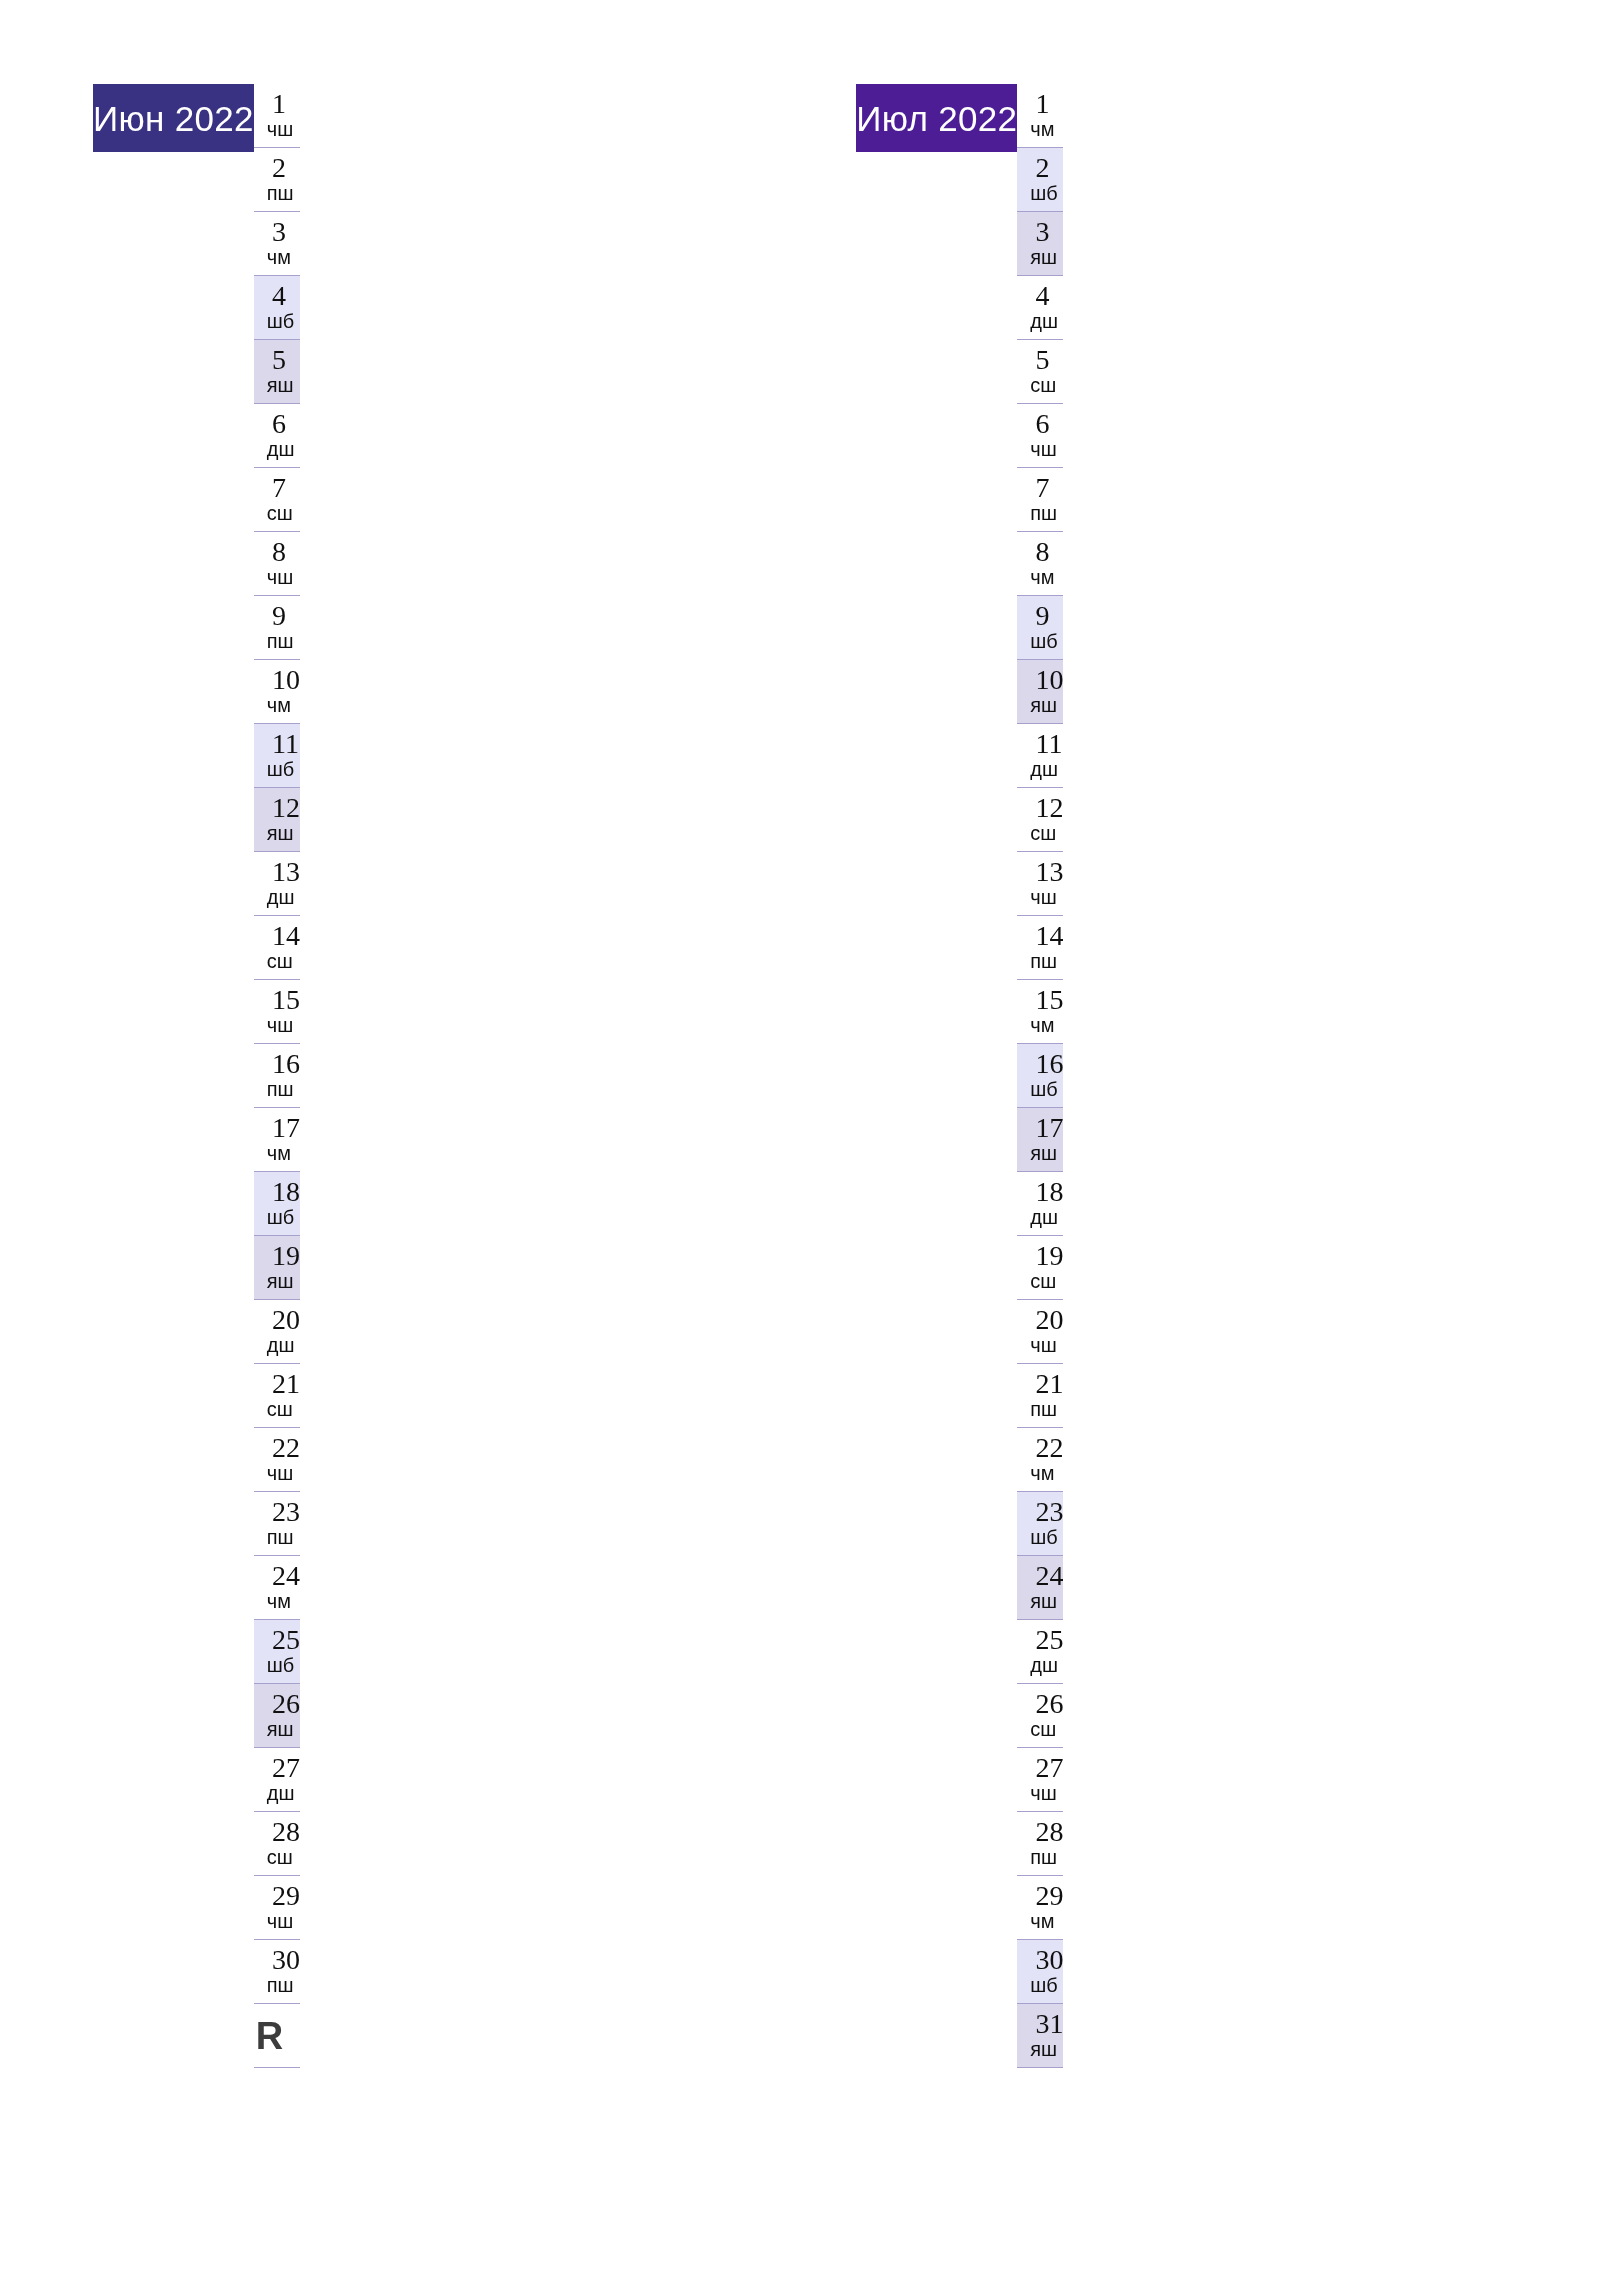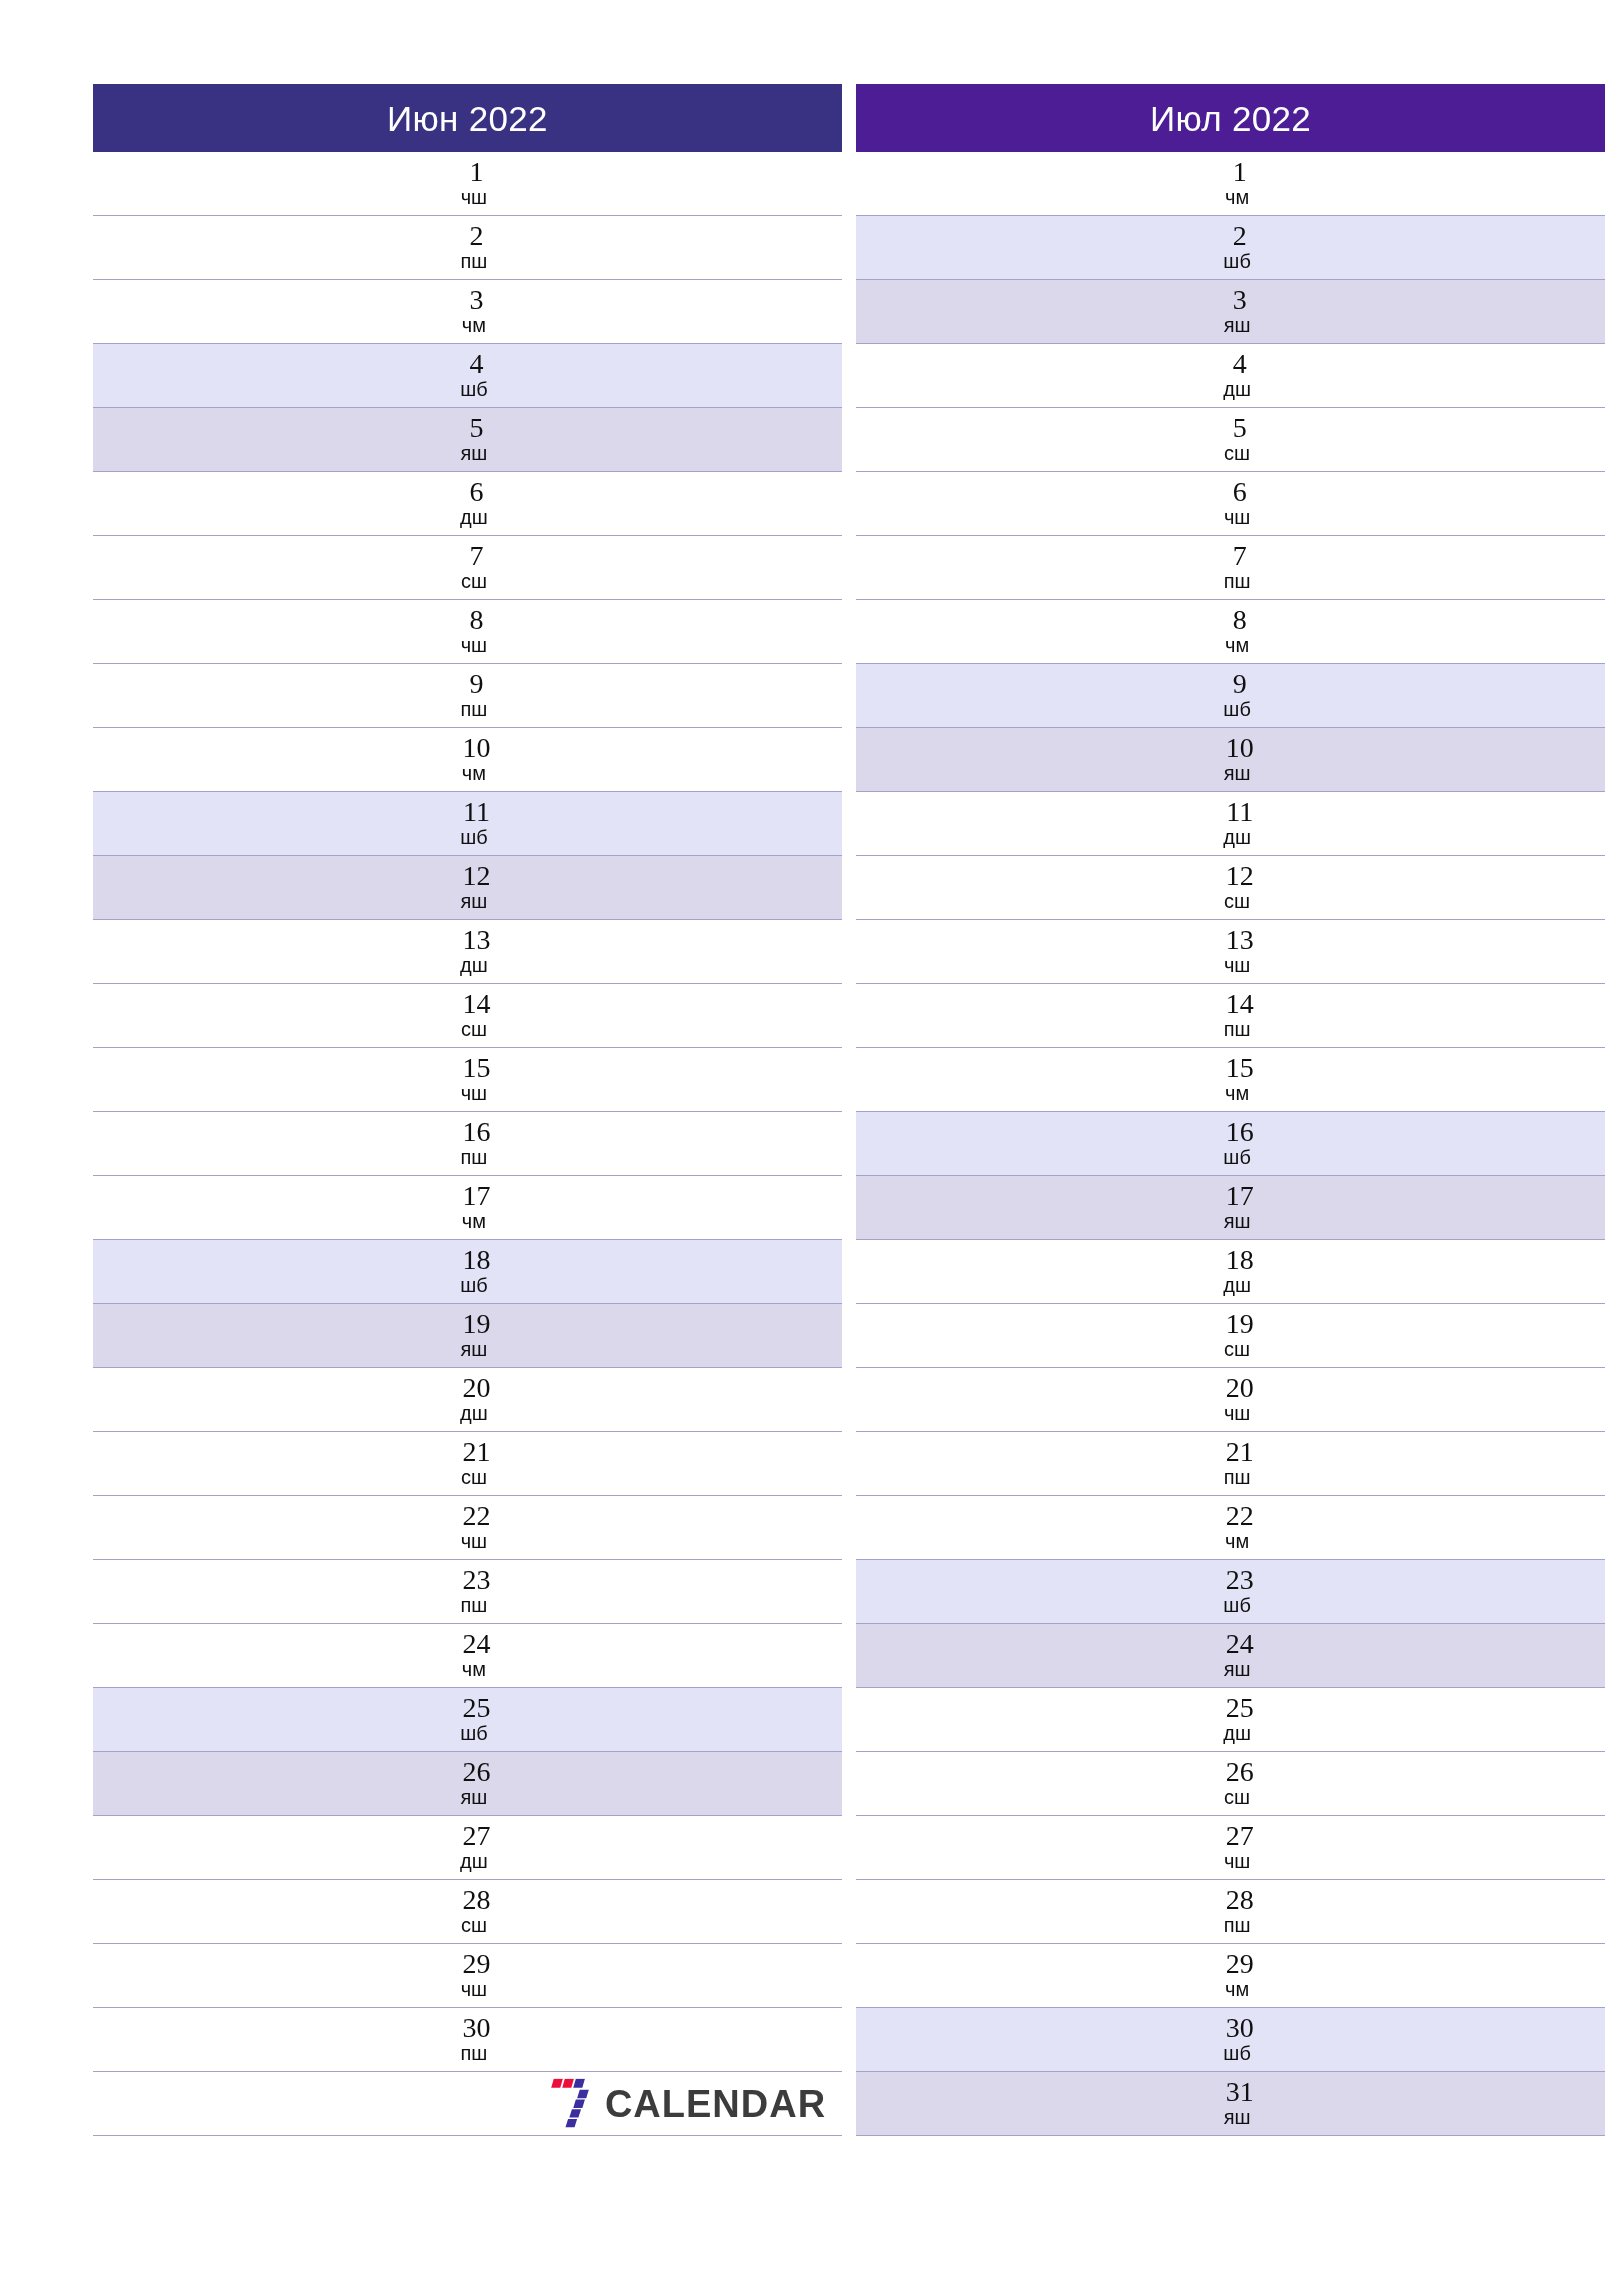--- a/index.html
+++ b/index.html
@@ -29,22 +29,20 @@
     flex-direction: row;
     align-items: flex-start;
     gap: 14.4px;
     width: 1512px;
   }
 
   .month-col {
     flex: 1 1 0;
     min-width: 0;
     display: flex;
-    flex-direction: column;
-    text-align: center;
   }
 
   .month-header {
     height: 68px;
     background: #393182;
     display: flex;
     align-items: center;
     justify-content: center;
     color: #ffffff;
     font-size: 35px;

